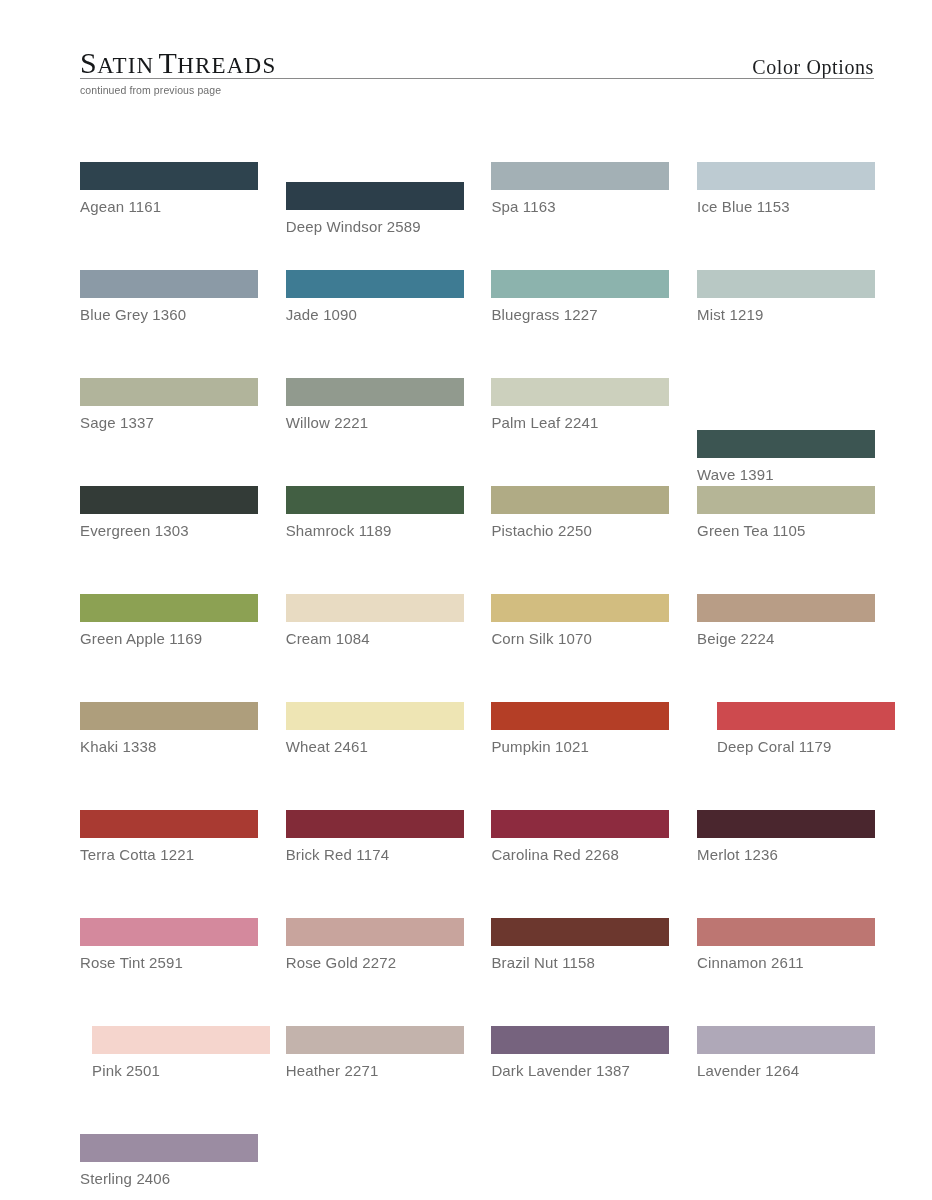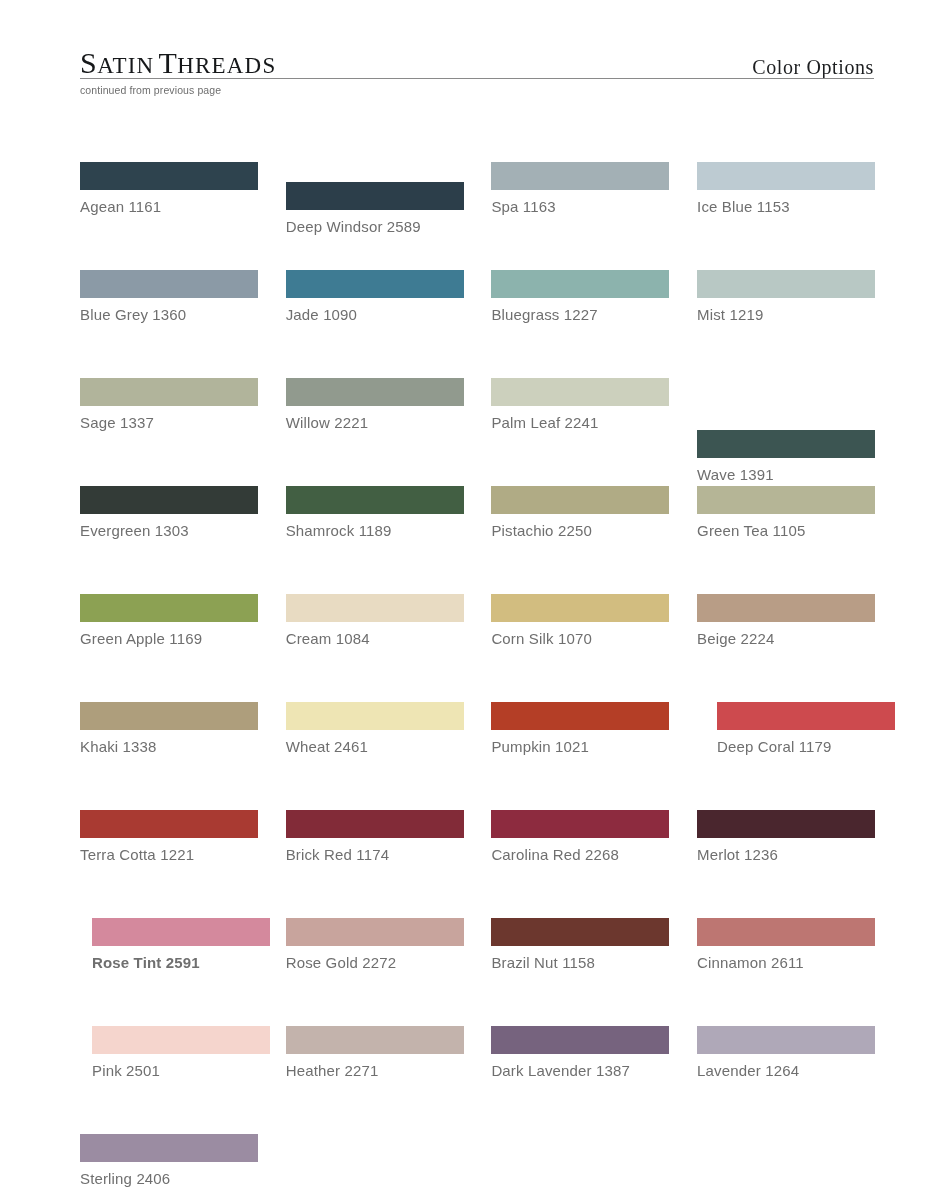--- a/index.html
+++ b/index.html
@@ -248,21 +248,21 @@
         </div>
         <div class="label">Carolina Red 2268</div>
       </div>
       <div class="cell" style="left: 617.1px; top: 648px;">
         <div class="sw">
           <div class="base" style="background:#4a262e"></div>
           <div class="tex"></div>
         </div>
         <div class="label">Merlot 1236</div>
       </div>
-      <div class="cell" style="left: 12px; top: 756px; font-weight: bold;">
+      <div class="cell" style="left: 0px; top: 756px;">
         <div class="sw">
           <div class="base" style="background:#d4899d"></div>
           <div class="tex"></div>
         </div>
         <div class="label">Rose Tint 2591</div>
       </div>
       <div class="cell" style="left: 205.7px; top: 756px;">
         <div class="sw">
           <div class="base" style="background:#c8a49d"></div>
           <div class="tex"></div>

